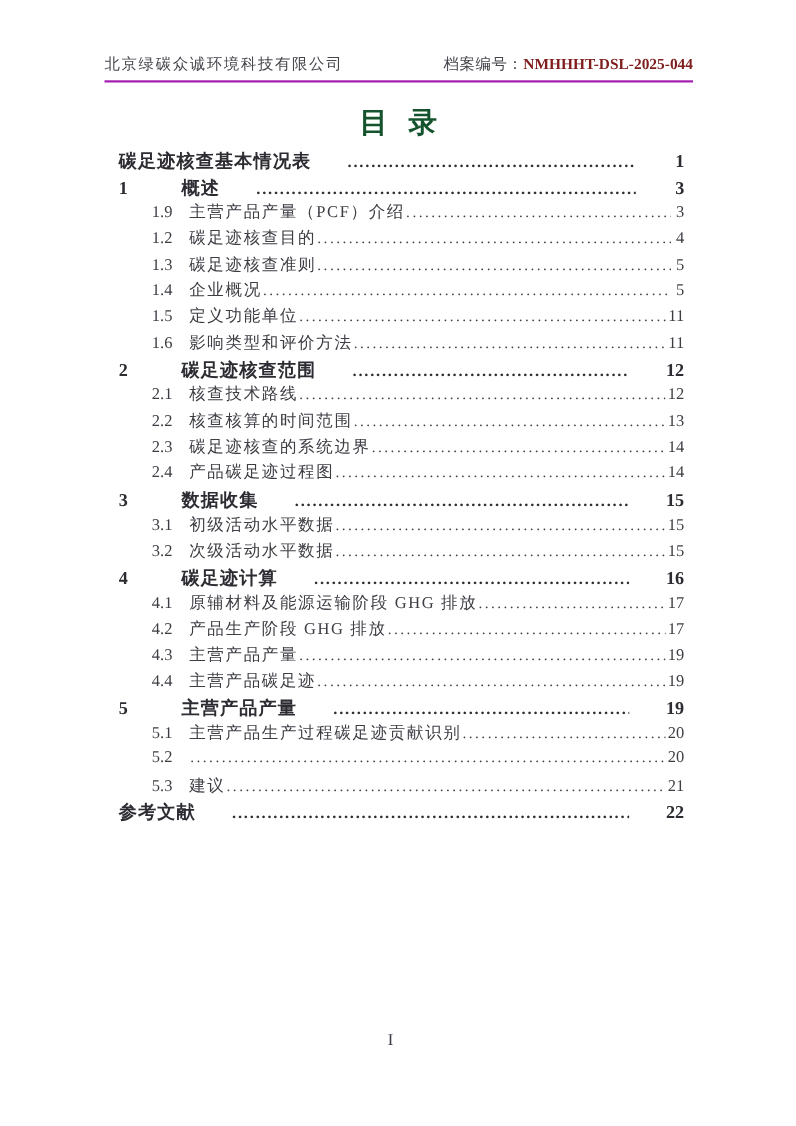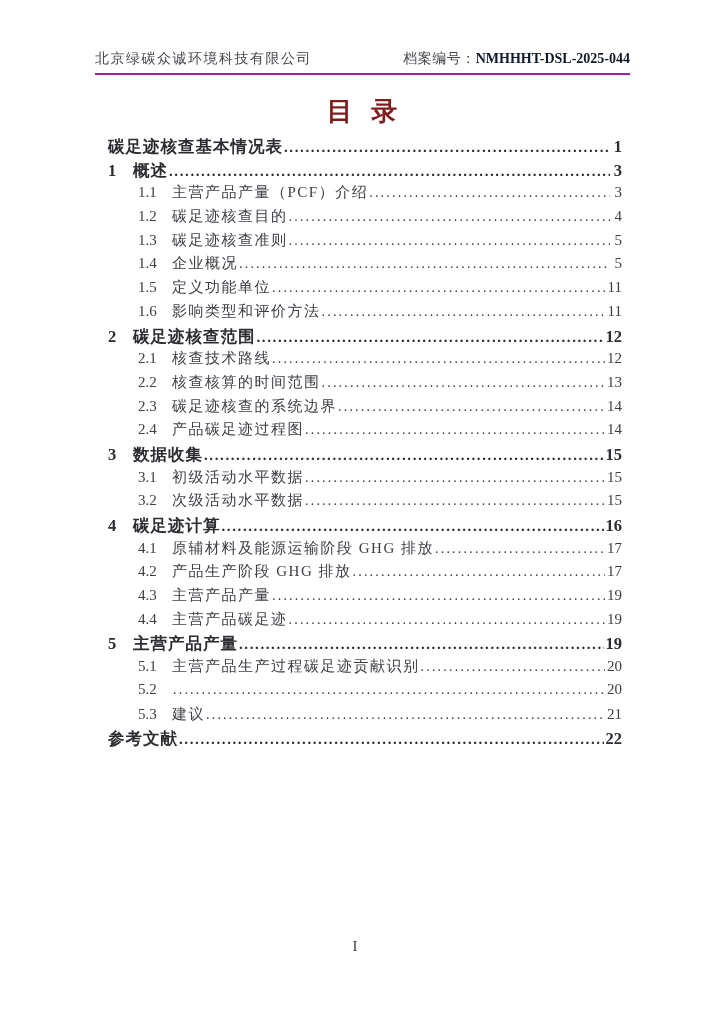--- a/index.html
+++ b/index.html
@@ -31,35 +31,35 @@
     color: #45454c;
   }
   .doc-header .company {
     letter-spacing: 1.5px;
   }
   .doc-header .doc-num {
     letter-spacing: 0.5px;
   }
   .doc-header .doc-num .val {
     font-weight: bold;
-    color: #0f172a;
+    color: #7f1d1d;
     letter-spacing: 0;
     text-align: center;
   }
   
   .toc-title {
     position: absolute;
     top: 94px;
     left: 0;
     width: 724px;
     margin: 0;
     text-align: center;
     font-size: 26px;
     font-weight: bold;
-    color: #7f1d1d;
+    color: #14532d;
     letter-spacing: 6px;
     text-indent: 6px;
   }
   
   .toc {
     position: absolute;
     top: 136px;
     left: 108px;
     width: 514px;
   }
@@ -95,20 +95,21 @@
     letter-spacing: 0;
     text-align: right;
     min-width: 10px;
   }
   
   .toc-row.lvl0, .toc-row.lvl1 {
     font-weight: bold;
     font-size: 16.5px;
     color: #2c2c32;
     letter-spacing: 1px;
+    gap: 32px;
   }
   .toc-row.lvl1 .num { width: 25px; }
   .toc-row.lvl0 .leader,
   .toc-row.lvl1 .leader {
     letter-spacing: 1.6px;
     font-size: 15px;
   }
   
   .toc-row.lvl2 { padding-left: 30px; }
   .toc-row.lvl2 .num { width: 34px; }
@@ -144,21 +145,21 @@
     <span class="leader"></span>
     <span class="pg">1</span>
   </div>
       <div class="toc-row lvl1">
     <span class="num">1</span>
     <span class="label">概述</span>
     <span class="leader"></span>
     <span class="pg">3</span>
   </div>
       <div class="toc-row lvl2">
-    <span class="num">1.1</span>
+    <span class="num">1.9</span>
     <span class="label">主营产品产量（PCF）介绍</span>
     <span class="leader"></span>
     <span class="pg">3</span>
   </div>
       <div class="toc-row lvl2">
     <span class="num">1.2</span>
     <span class="label">碳足迹核查目的</span>
     <span class="leader"></span>
     <span class="pg">4</span>
   </div>

